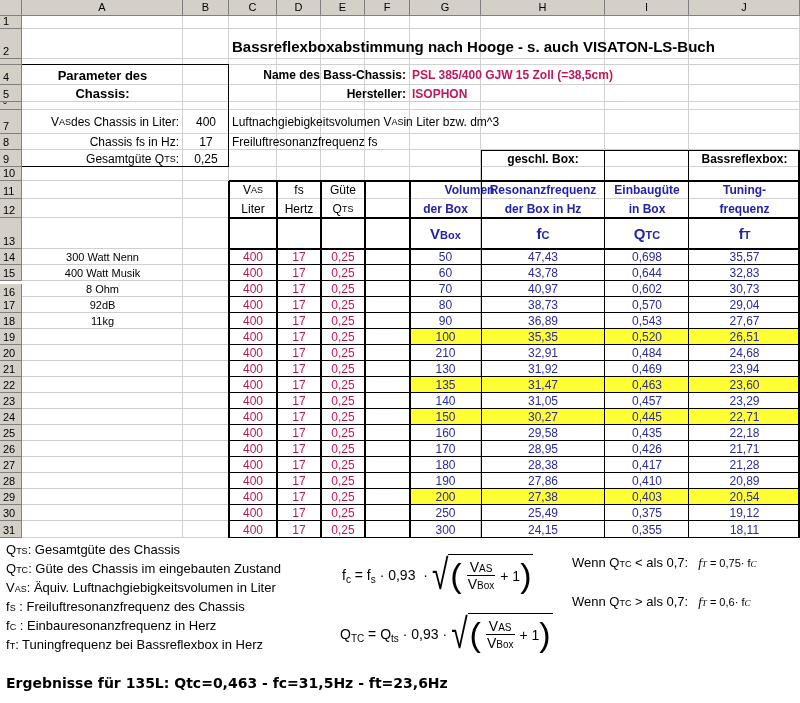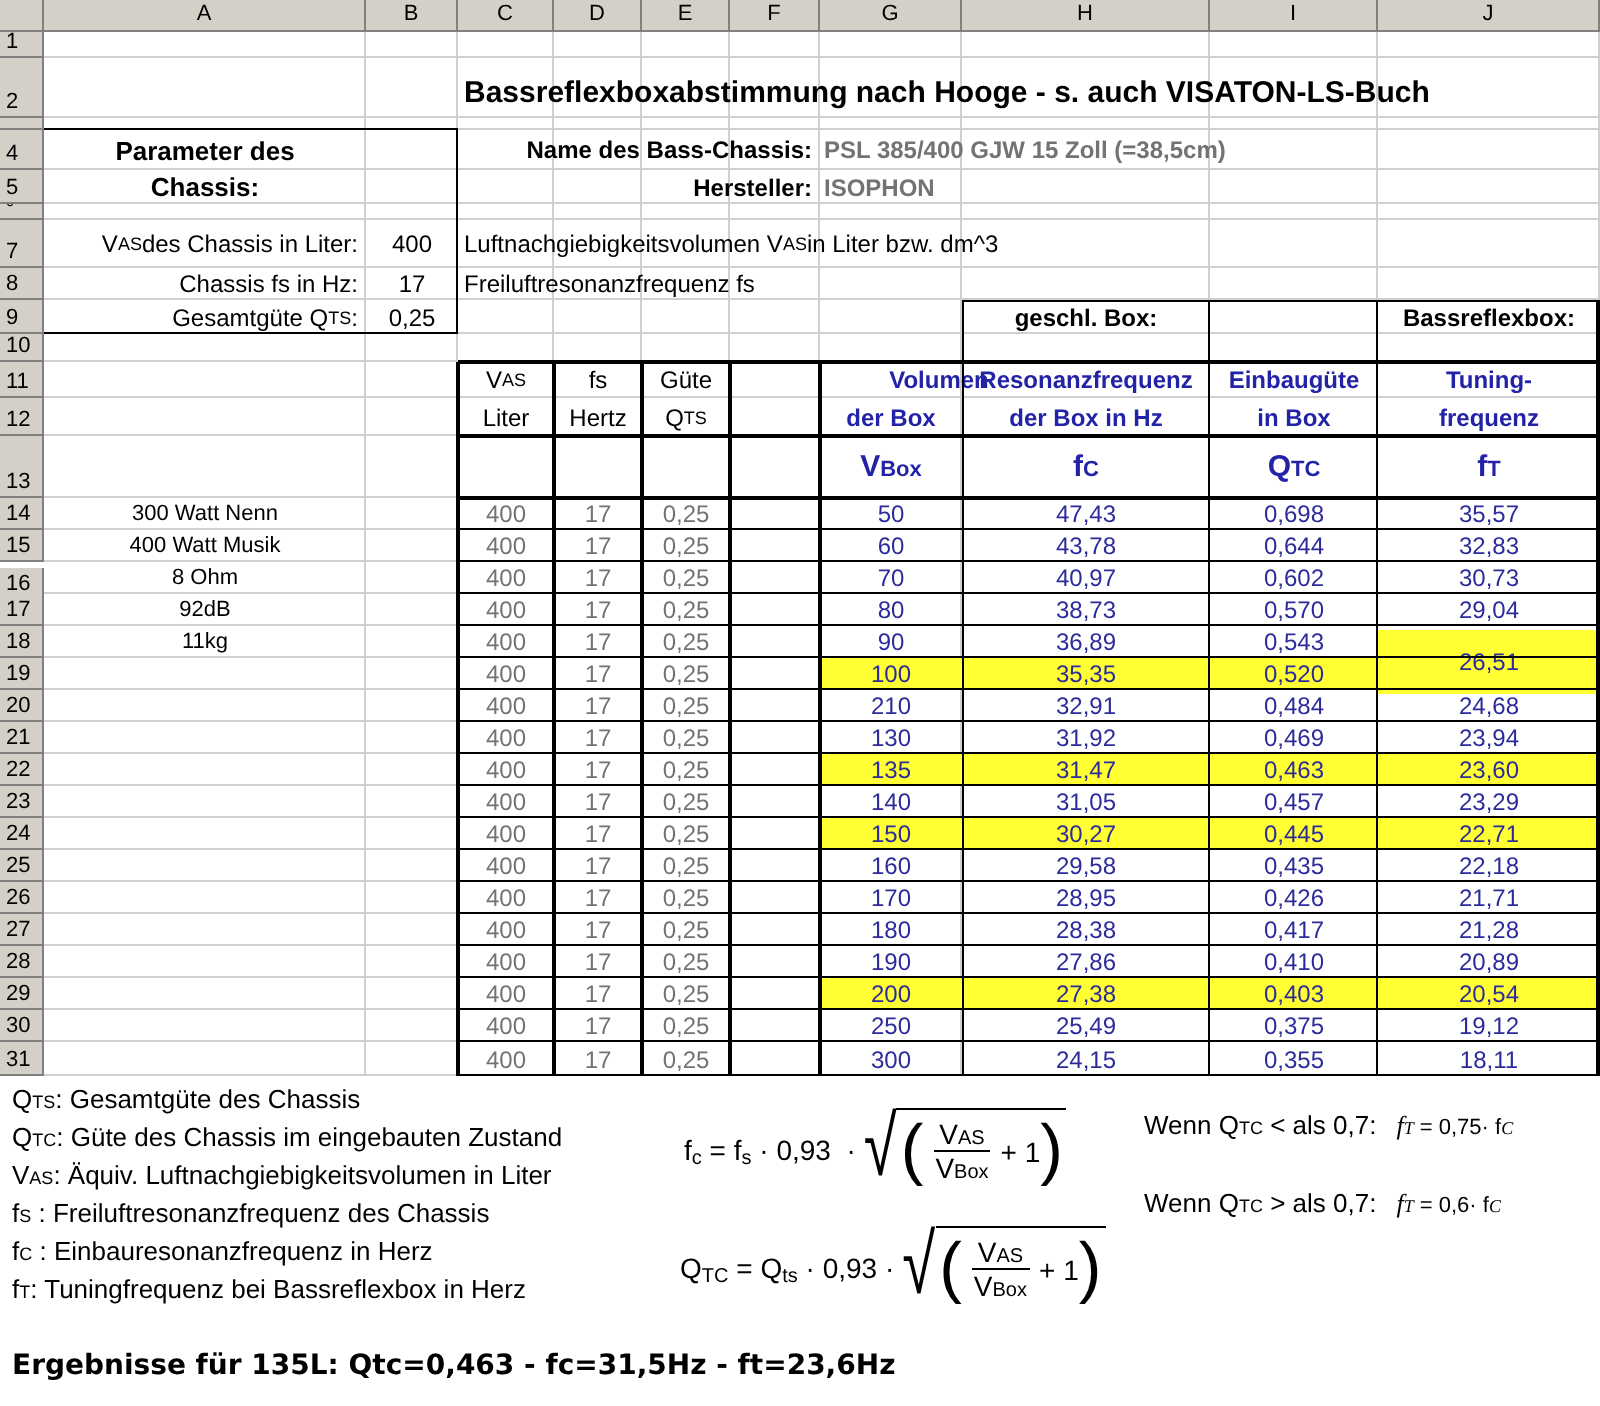--- a/index.html
+++ b/index.html
@@ -6,21 +6,21 @@
   body{width:800px;height:703px;position:relative;overflow:hidden;font-family:"Liberation Sans",sans-serif;font-size:12px;color:#000;}
   .abs{position:absolute;}
   .colhdr{position:absolute;top:0;height:16px;background:#d4d0c8;border-right:1px solid #808080;border-bottom:1px solid #808080;box-sizing:border-box;text-align:center;font-size:11px;line-height:15px;color:#000;}
   .rowhdr{position:absolute;left:0;width:22px;background:#d4d0c8;border-right:1px solid #808080;border-bottom:1px solid #808080;box-sizing:border-box;font-size:11px;text-align:left;padding-left:3px;display:flex;align-items:flex-end;}
   .gridv{position:absolute;top:16px;height:522px;width:1px;background:#d0d0d0;}
   .gridh{position:absolute;left:22px;width:778px;height:1px;background:#d0d0d0;}
   .cell{position:absolute;box-sizing:border-box;display:flex;align-items:center;white-space:nowrap;overflow:visible;}
   .c{justify-content:center;}
   .r{justify-content:flex-end;padding-right:4px;}
   .l{justify-content:flex-start;padding-left:3px;}
-  .red{color:#737373;}
+  .red{color:#be185d;}
   .blue{color:#2b2b99;}
   .bblue{color:#2323a8;font-weight:bold;}
   .bold{font-weight:bold;}
   .yellow{background:#ffff33;}
   .thick{position:absolute;background:#000;}
   .small{font-size:9px;}
   .legend{font-size:13px;line-height:17px;}
   .formula{font-size:14px;}
 </style>
 </head>
@@ -409,21 +409,21 @@
   </div>
 <div class="cell c blue yellow" style="left: 410px; top: 329px; width: 71px; height: 16px;">
     <span>100</span>
   </div>
 <div class="cell c blue yellow" style="left: 481px; top: 329px; width: 124px; height: 16px;">
     <span>35,35</span>
   </div>
 <div class="cell c blue yellow" style="left: 605px; top: 329px; width: 84px; height: 16px;">
     <span>0,520</span>
   </div>
-<div class="cell c blue yellow" style="left: 689px; top: 315px; width: 111px; height: 32px;">
+<div class="cell c blue yellow" style="left: 689px; top: 329px; width: 111px; height: 16px;">
     <span>26,51</span>
   </div>
 <div class="cell c red" style="left: 229px; top: 345px; width: 48px; height: 16px;">
     <span>400</span>
   </div>
 <div class="cell c red" style="left: 277px; top: 345px; width: 44px; height: 16px;">
     <span>17</span>
   </div>
 <div class="cell c red" style="left: 321px; top: 345px; width: 44px; height: 16px;">
     <span>0,25</span>

